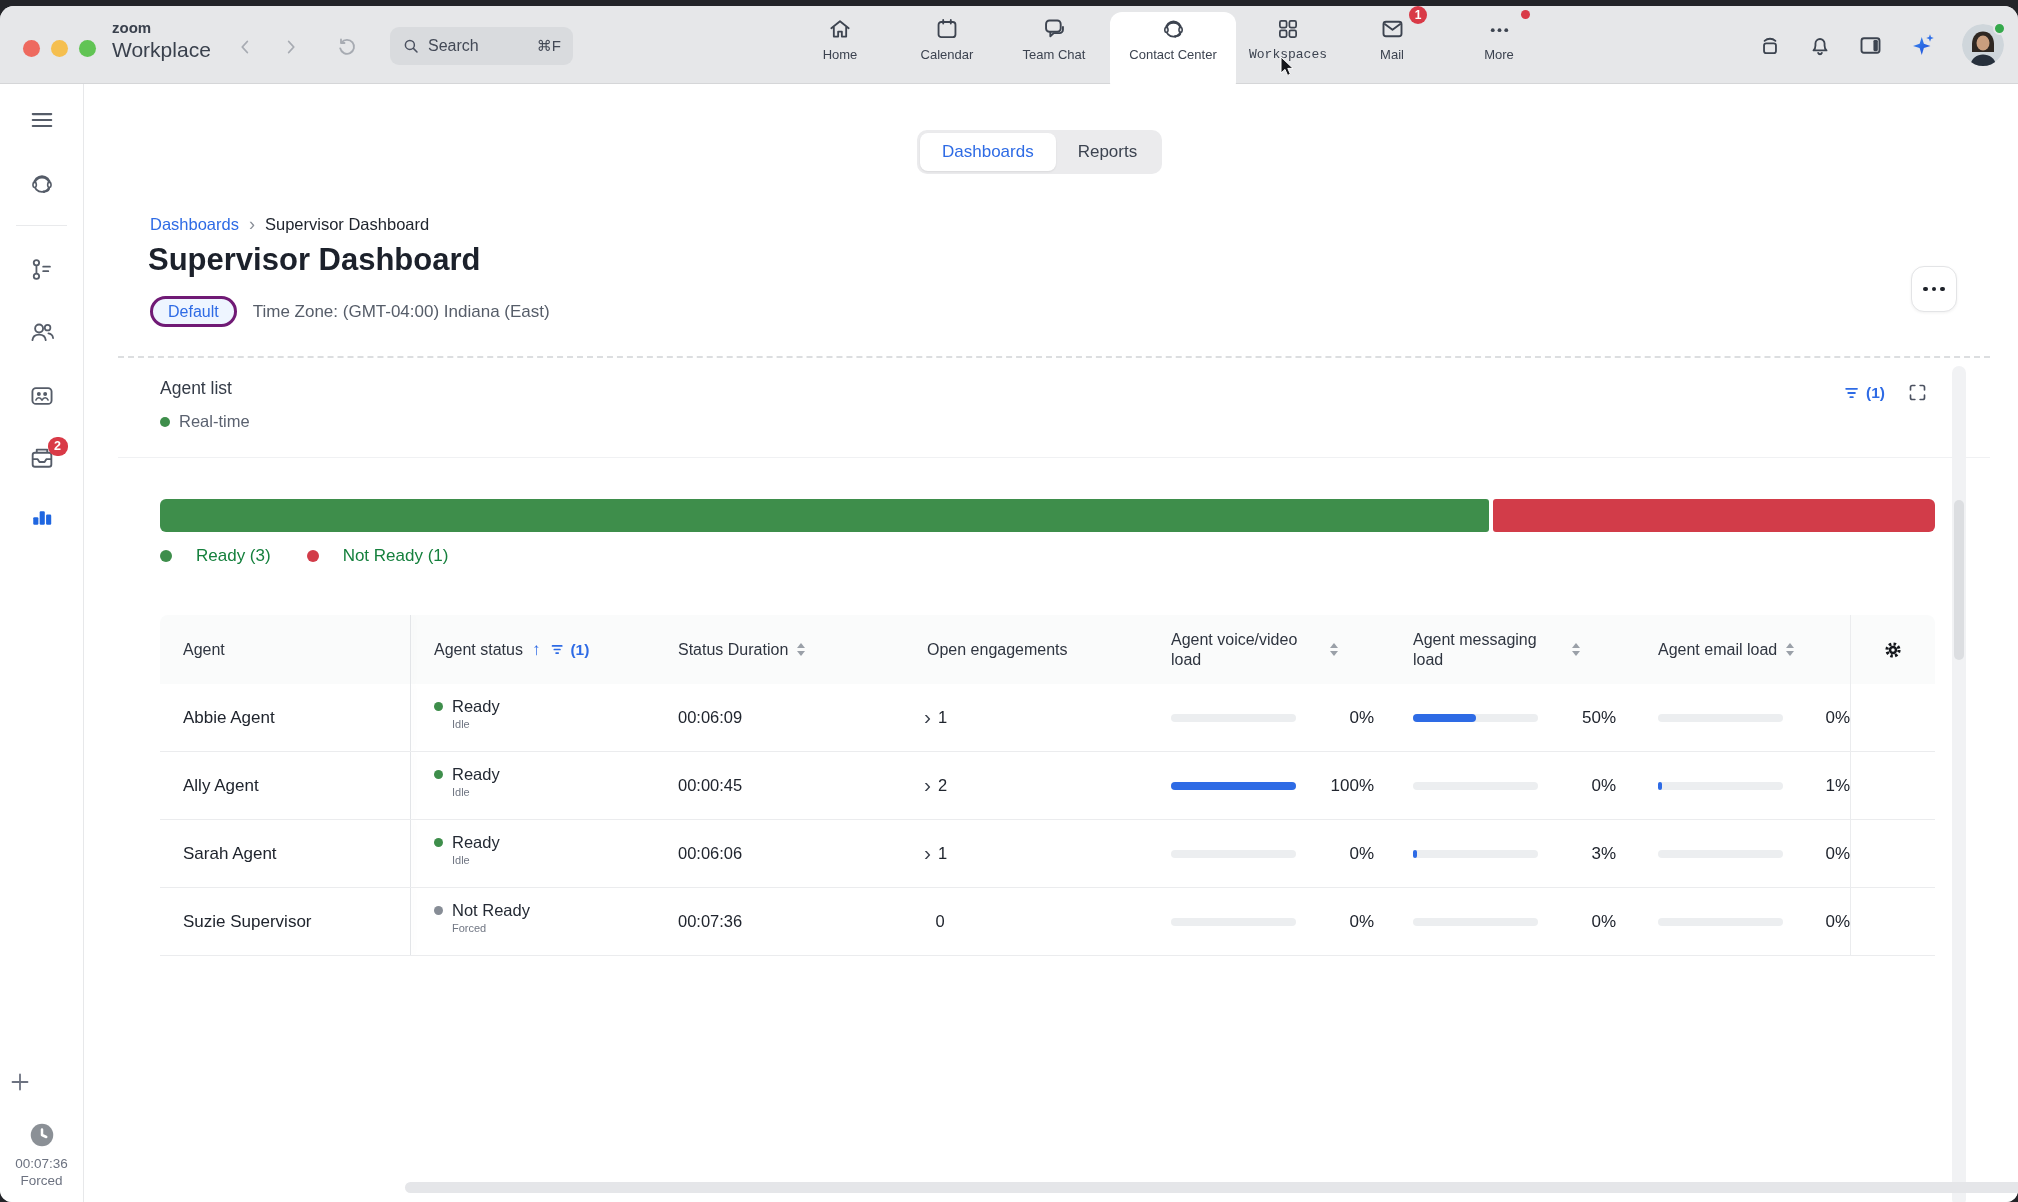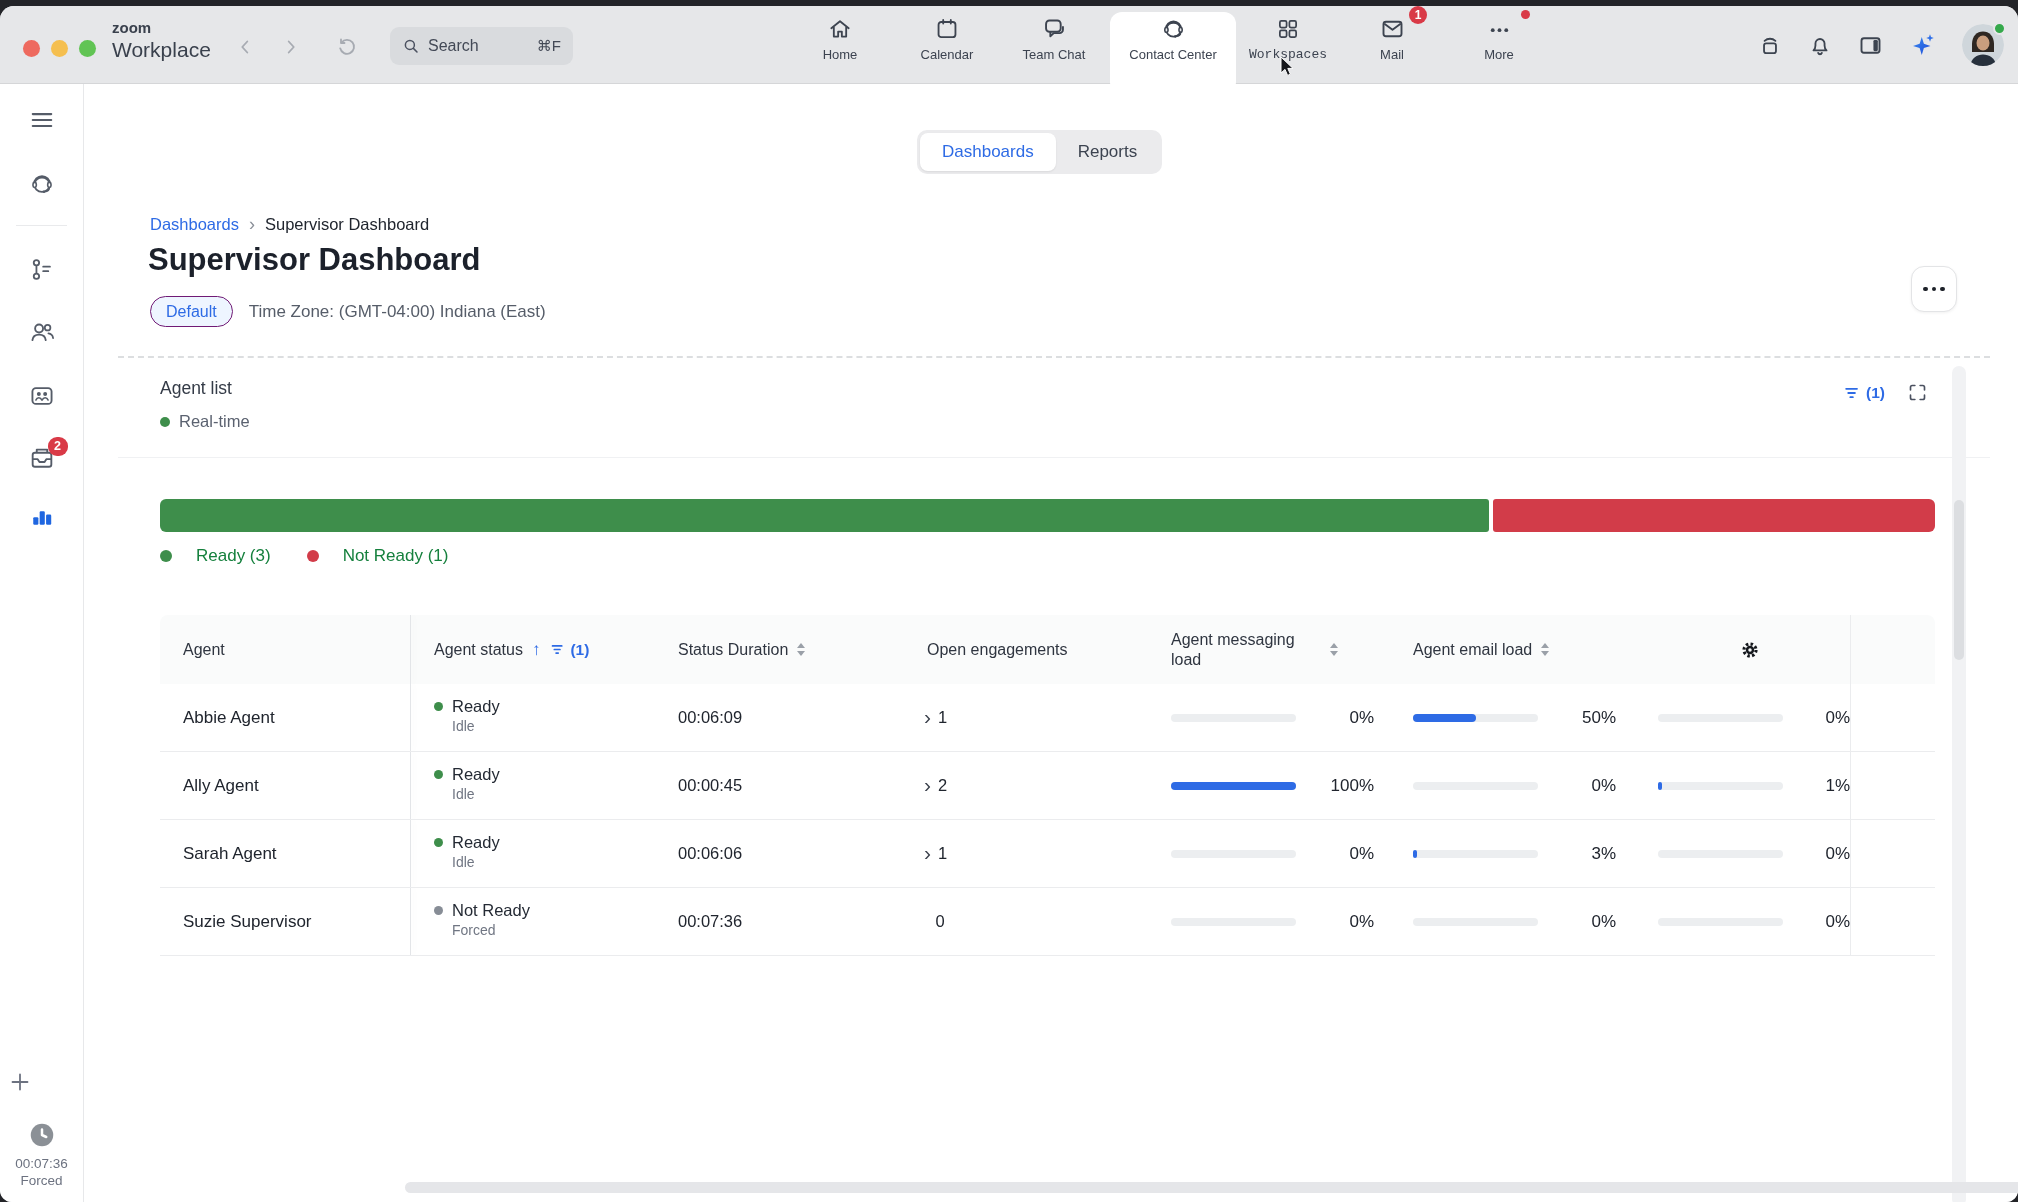--- a/index.html
+++ b/index.html
@@ -63,21 +63,21 @@
   .tab.active { background:#ffffff; color:#2e6be5; font-weight:500; box-shadow:0 1px 2px rgba(0,0,0,.08); }
 
   .breadcrumb { position:absolute; left:66px; top:130px; display:flex; align-items:center; gap:10px; font-size:16.5px; }
   .bc-link { color:#2e6be5; }
   .bc-sep { color:#8a8f98; font-size:18px; }
   .bc-current { color:#21262f; }
 
   .page-title { position:absolute; left:64px; top:158px; font-size:31px; font-weight:600; color:#1c212b; }
 
   .meta-row { position:absolute; left:66px; top:212px; display:flex; align-items:center; gap:16px; }
-  .badge-default { height:31px; padding:0 15px; border:1px solid #701a75; background:#eef5ff; border-radius:16px;
+  .badge-default { height:31px; padding:0 15px; border:3px solid #701a75; background:#eef5ff; border-radius:16px;
                    display:flex; align-items:center; font-size:16px; font-weight:500; color:#2e6be5; }
   .timezone { font-size:17px; color:#565d69; }
 
   .more-btn { position:absolute; left:1827px; top:182px; width:46px; height:46px; background:#fff;
               border:1px solid #e3e4e6; border-radius:13px; box-shadow:0 1px 3px rgba(0,0,0,.06);
               display:flex; align-items:center; justify-content:center; gap:4px; }
   .more-btn i { width:4.5px; height:4.5px; background:#1d2129; border-radius:50%; display:block; }
 
   
   .card { position:absolute; left:34px; top:272px; width:1872px; height:860px;
@@ -120,21 +120,21 @@
   .sorted-arrow { color:#2e6be5; font-size:17px; font-weight:600; }
 
   .tbody .trow { height:68px; border-bottom:1px solid #ebecee; background:#fff; }
   .cell { display:flex; align-items:center; }
   .c-name { padding-left:23px; font-size:17px; color:#20252e; }
   .c-status { padding-left:24px; gap:9px; align-items:flex-start; padding-top:12px; }
   .sdot { width:9px; height:9px; border-radius:50%; margin-top:6px; flex:none; }
   .sdot.green { background:var(--green); }
   .sdot.gray { background:#878d96; }
   .st-main { font-size:16.5px; color:#242a34; line-height:1.25; }
-  .st-sub { font-size:14px; color:#707683; line-height:1.3; }
+  .st-sub { font-size:11px; color:#707683; line-height:1.3; }
   .c-duration { padding-left:6px; font-size:16.5px; color:#20252e; }
   .c-eng { padding-left:8px; gap:7px; font-size:16.5px; color:#20252e; }
   .chev { font-size:21px; color:#3c424d; line-height:1; margin-top:-3px; }
   .c-load { padding-left:8px; gap:0; }
   .track { width:125px; height:8px; background:#eceef0; border-radius:4px; position:relative; flex:none; }
   .fill { position:absolute; left:0; top:0; height:8px; background:var(--accent); border-radius:4px; }
   .pct { width:68px; text-align:right; font-size:17px; color:#20252e; margin-left:10px; }
 
   .frozen-sep { position:absolute; left:250px; top:0; bottom:0; width:1px; background:#e3e5e8;
                 box-shadow:3px 0 5px rgba(0,0,0,.05); z-index:2; }
@@ -470,20 +470,27 @@
             <span class="th-label">Status Duration</span>
             <span class="sort">
                   <i class="up"></i>
                   <i class="down"></i>
                 </span>
           </div>
           <div class="th th-eng">
             <span class="th-label">Open engagements</span>
           </div>
           <div class="th th-load">
+            <span class="th-label" style="max-width:150px;">Agent voice/video load</span>
+            <span class="sort">
+                  <i class="up"></i>
+                  <i class="down"></i>
+                </span>
+          </div>
+          <div class="th th-load">
             <span class="th-label" style="max-width:150px;">Agent messaging load</span>
             <span class="sort">
                   <i class="up"></i>
                   <i class="down"></i>
                 </span>
           </div>
           <div class="th th-load">
             <span class="th-label">Agent email load</span>
             <span class="sort">
                   <i class="up"></i>

